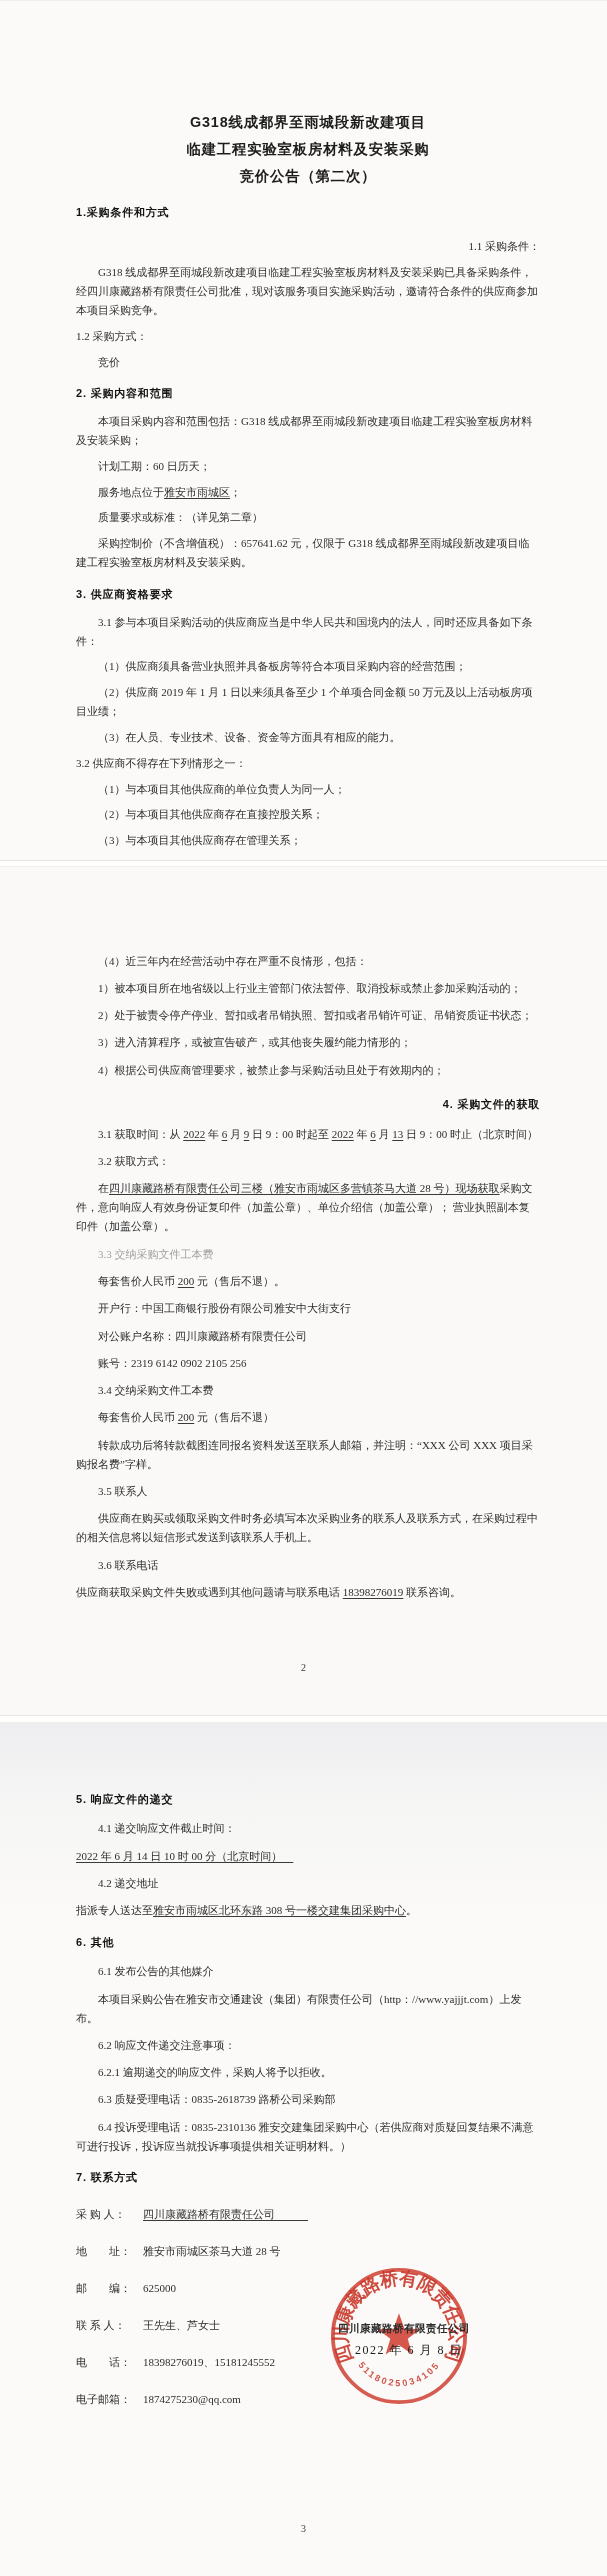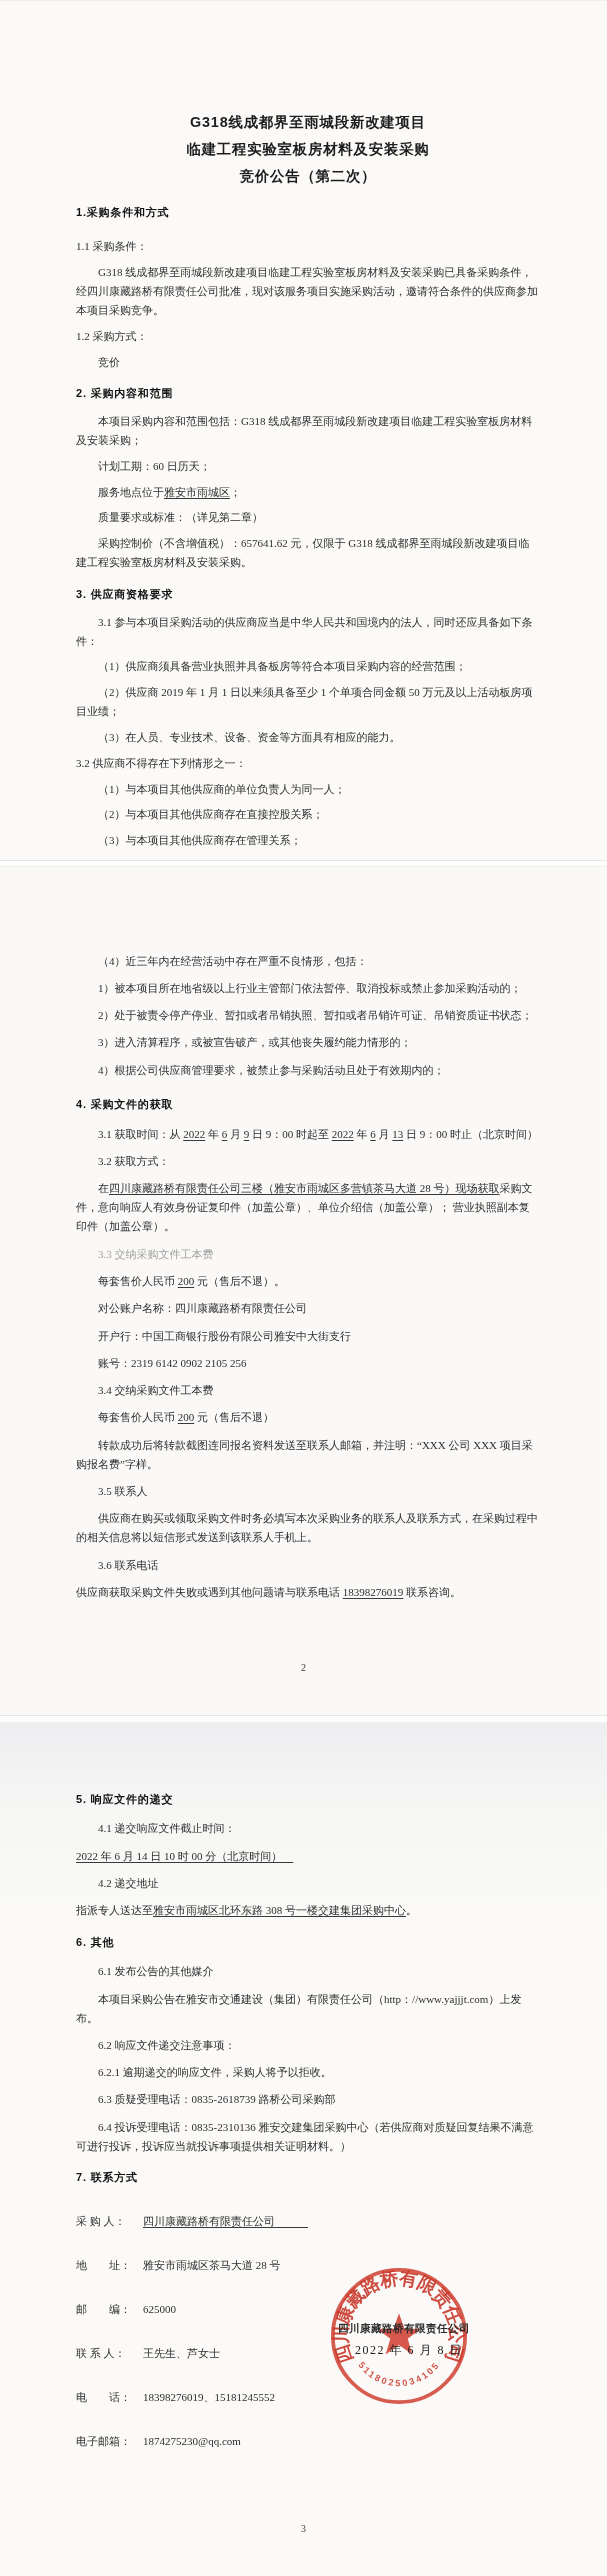--- a/index.html
+++ b/index.html
@@ -14,27 +14,27 @@
   .p1c{padding-top:108px;}
   .p2c{padding-top:76px;}
   .p3c{padding-top:55px;}
   .doc-title{font-family:"Liberation Sans","DejaVu Sans",sans-serif;font-weight:bold;
              font-size:14.4px;line-height:27px;text-align:center;color:#1d1d1d;letter-spacing:0.8px;}
   .h-major{font-family:"Liberation Sans","DejaVu Sans",sans-serif;font-weight:bold;
            font-size:11px;line-height:23px;color:#141414;margin-top:10.6px;letter-spacing:0.8px;}
   .b{margin-top:6.8px;}
   .page2 .b{margin-top:8.3px;}
   .page3 .b{margin-top:8.3px;}
-  .mt-lg{margin-top:13.7px;}
+  .mt-lg{margin-top:13.7px;text-align:right;}
   .ind{text-indent:2em;}
   .u-seg .u{text-decoration:underline;text-underline-offset:2.3px;text-decoration-thickness:0.8px;text-decoration-color:#3a3a3a;}
   .faint{opacity:.45;filter:blur(0.3px);}
   .pagenum{position:absolute;bottom:42px;left:0;width:100%;text-align:center;
            font-size:10px;color:#3a3a3a;}
-  .krow{margin-top:21px;line-height:23px;}
+  .krow{margin-top:14px;line-height:23px;}
   .klabel{display:inline-block;min-width:67px;}
   
   .seal{position:absolute;left:323px;top:537px;width:152px;height:159px;}
   .seal svg{position:absolute;left:0;top:0;}
   .seal-co{position:absolute;left:15px;top:62px;width:144px;font-size:10.6px;font-weight:600;
            color:#2c2c2c;letter-spacing:0.4px;white-space:nowrap;}
   .seal-date{position:absolute;left:32px;top:82px;font-size:12px;font-weight:normal;
              color:#222;letter-spacing:1.5px;white-space:nowrap;}
 </style>
 </head>
@@ -83,22 +83,22 @@
       <div class="b ind">2）处于被责令停产停业、暂扣或者吊销执照、暂扣或者吊销许可证、吊销资质证书状态；</div>
       <div class="b ind">3）进入清算程序，或被宣告破产，或其他丧失履约能力情形的；</div>
       <div class="b ind">4）根据公司供应商管理要求，被禁止参与采购活动且处于有效期内的；</div>
 
       <div class="h-major mt-lg">4. 采购文件的获取</div>
       <div class="b ind u-seg"><span>3.1 获取时间：从 </span><span class="u">2022</span><span> 年 </span><span class="u">6</span><span> 月 </span><span class="u">9</span><span> 日 9：00 时起至 </span><span class="u">2022</span><span> 年 </span><span class="u">6</span><span> 月 </span><span class="u">13</span><span> 日 9：00 时止（北京时间）</span></div>
       <div class="b ind">3.2 获取方式：</div>
       <div class="b ind u-seg"><span>在</span><span class="u">四川康藏路桥有限责任公司三楼（雅安市雨城区多营镇茶马大道 28 号）现场获取</span><span>采购文件，意向响应人有效身份证复印件（加盖公章）、单位介绍信（加盖公章）； 营业执照副本复印件（加盖公章）。</span></div>
       <div class="b ind faint">3.3 交纳采购文件工本费</div>
       <div class="b ind u-seg"><span>每套售价人民币 </span><span class="u">200</span><span> 元（售后不退）。</span></div>
+      <div class="b ind">开户行：中国工商银行股份有限公司雅安中大街支行</div>
       <div class="b ind">对公账户名称：四川康藏路桥有限责任公司</div>
-      <div class="b ind">开户行：中国工商银行股份有限公司雅安中大街支行</div>
       <div class="b ind">账号：2319 6142 0902 2105 256</div>
       <div class="b ind">3.4 交纳采购文件工本费</div>
       <div class="b ind u-seg"><span>每套售价人民币 </span><span class="u">200</span><span> 元（售后不退）</span></div>
       <div class="b ind">转款成功后将转款截图连同报名资料发送至联系人邮箱，并注明：“XXX 公司 XXX 项目采购报名费”字样。</div>
       <div class="b ind">3.5 联系人</div>
       <div class="b ind">供应商在购买或领取采购文件时务必填写本次采购业务的联系人及联系方式，在采购过程中的相关信息将以短信形式发送到该联系人手机上。</div>
       <div class="b ind">3.6 联系电话</div>
       <div class="b u-seg"><span>供应商获取采购文件失败或遇到其他问题请与联系电话 </span><span class="u">18398276019</span><span> 联系咨询。</span></div>
     </div>
     <div class="pagenum">2</div>

